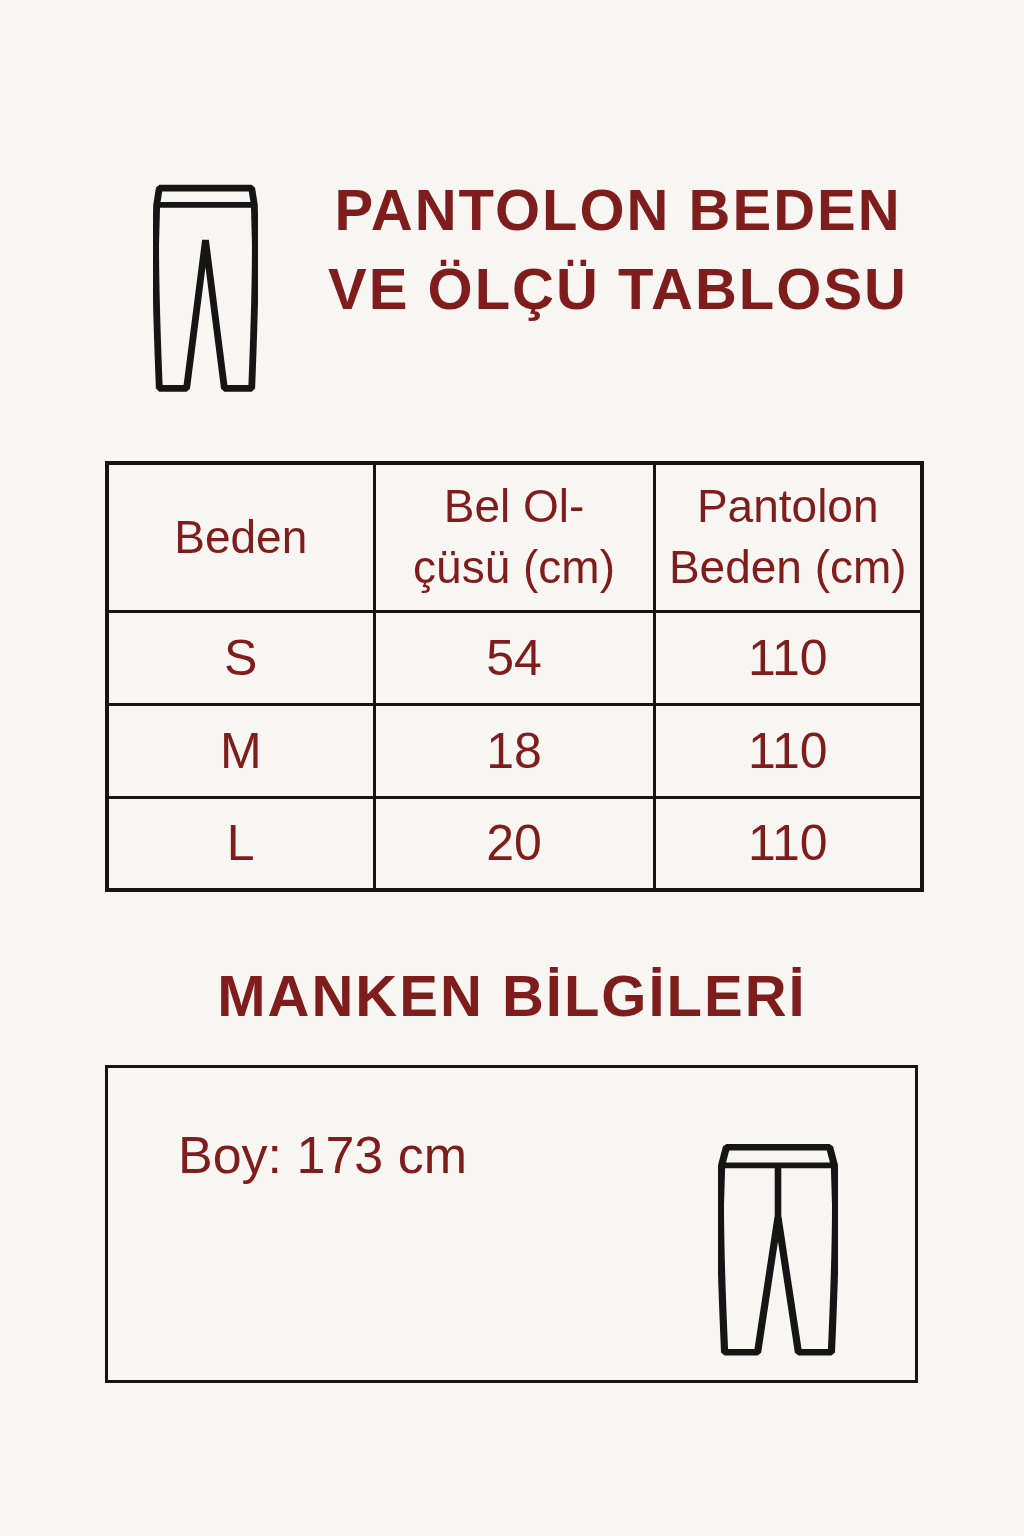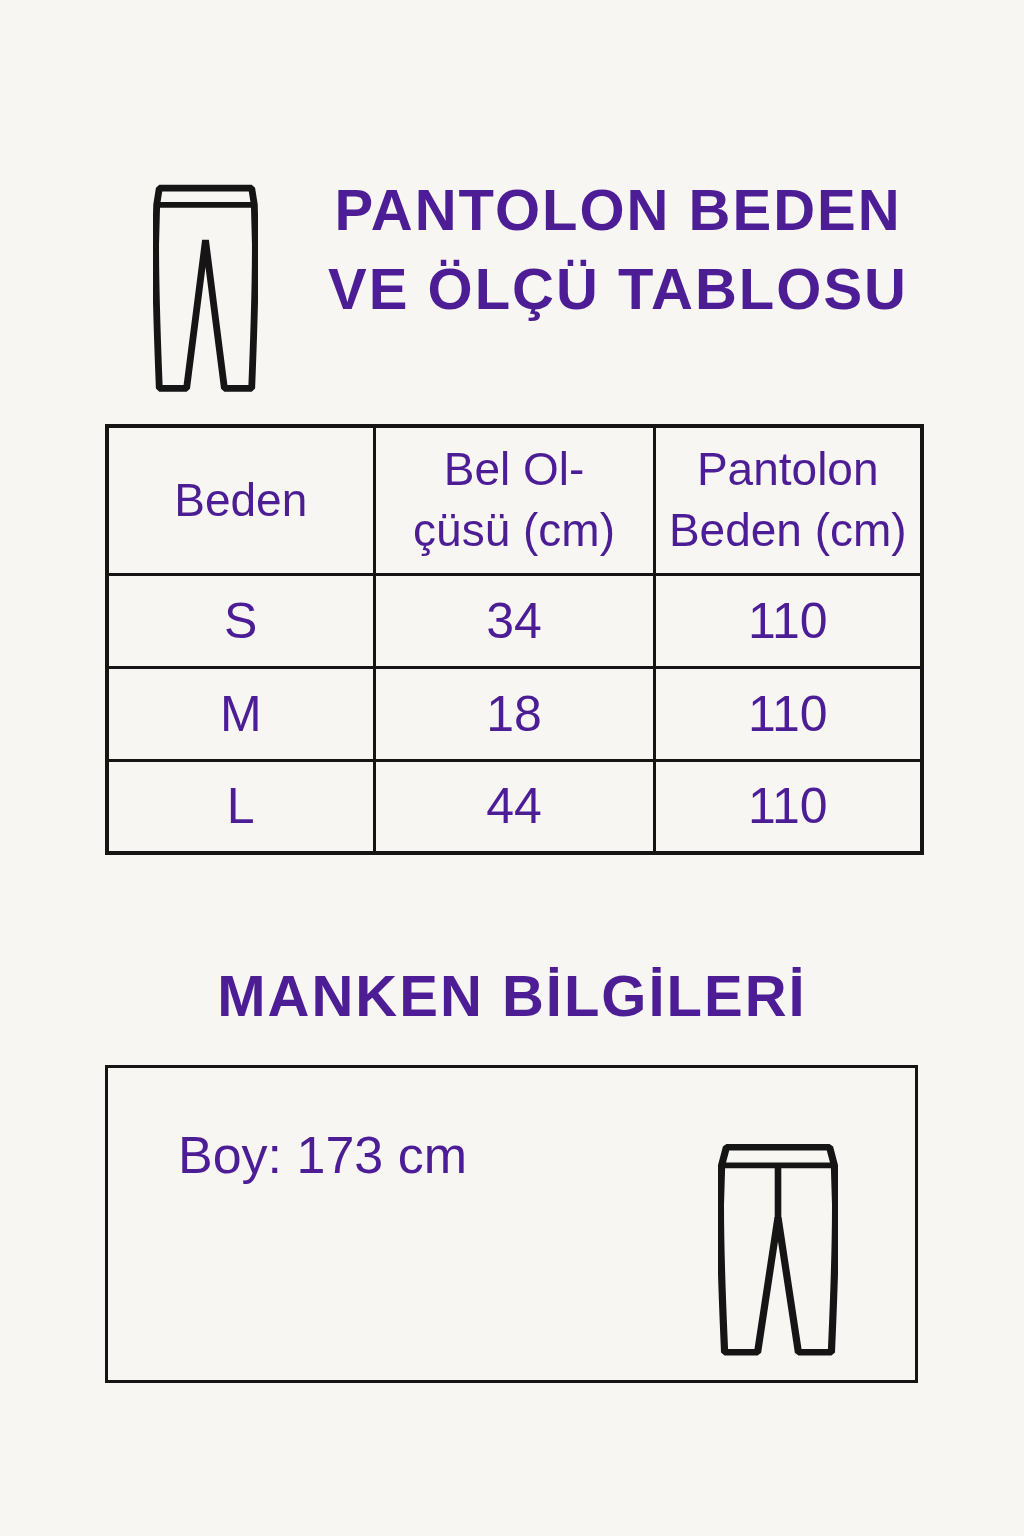--- a/index.html
+++ b/index.html
@@ -3,21 +3,21 @@
 <meta charset="utf-8">
 <style>
   * { margin: 0; padding: 0; box-sizing: border-box; }
   html, body { background: #e9e9e7; }
   .page {
     position: relative;
     width: 1024px;
     height: 1536px;
     margin: 0 auto;
     background: #f7f6f3;
-    color: #4c1d95;
+    color: #7f1d1d;
     font-family: "Liberation Sans", "DejaVu Sans", sans-serif;
     overflow: hidden;
   }
 
   
   .header-icon {
     position: absolute;
     left: 153px;
     top: 184px;
     width: 105px;
@@ -33,21 +33,21 @@
     font-weight: bold;
     letter-spacing: 2px;
     text-align: center;
     white-space: pre-line;
   }
 
   
   .size-table {
     position: absolute;
     left: 105px;
-    top: 424px;
+    top: 461px;
     border-collapse: collapse;
     table-layout: fixed;
     background: transparent;
     border-radius: 23px;
   }
   .size-table, .size-table th, .size-table td {
     border: 3px solid #151515;
   }
   .size-table { border-width: 4px; }
   .size-table th {
@@ -134,31 +134,31 @@
         <th>Beden</th>
         <th>Bel Ol-
 çüsü (cm)</th>
         <th>Pantolon
 Beden (cm)</th>
       </tr>
     </thead>
     <tbody>
       <tr>
         <td>S</td>
-        <td>34</td>
+        <td>54</td>
         <td>110</td>
       </tr>
       <tr>
         <td>M</td>
         <td>18</td>
         <td>110</td>
       </tr>
       <tr>
         <td>L</td>
-        <td>44</td>
+        <td>20</td>
         <td>110</td>
       </tr>
     </tbody>
   </table>
 
   <h2 class="model-heading">MANKEN BİLGİLERİ</h2>
 
   <div class="model-box">
     <div class="model-lines">
       <div>Boy: 173 cm</div>

